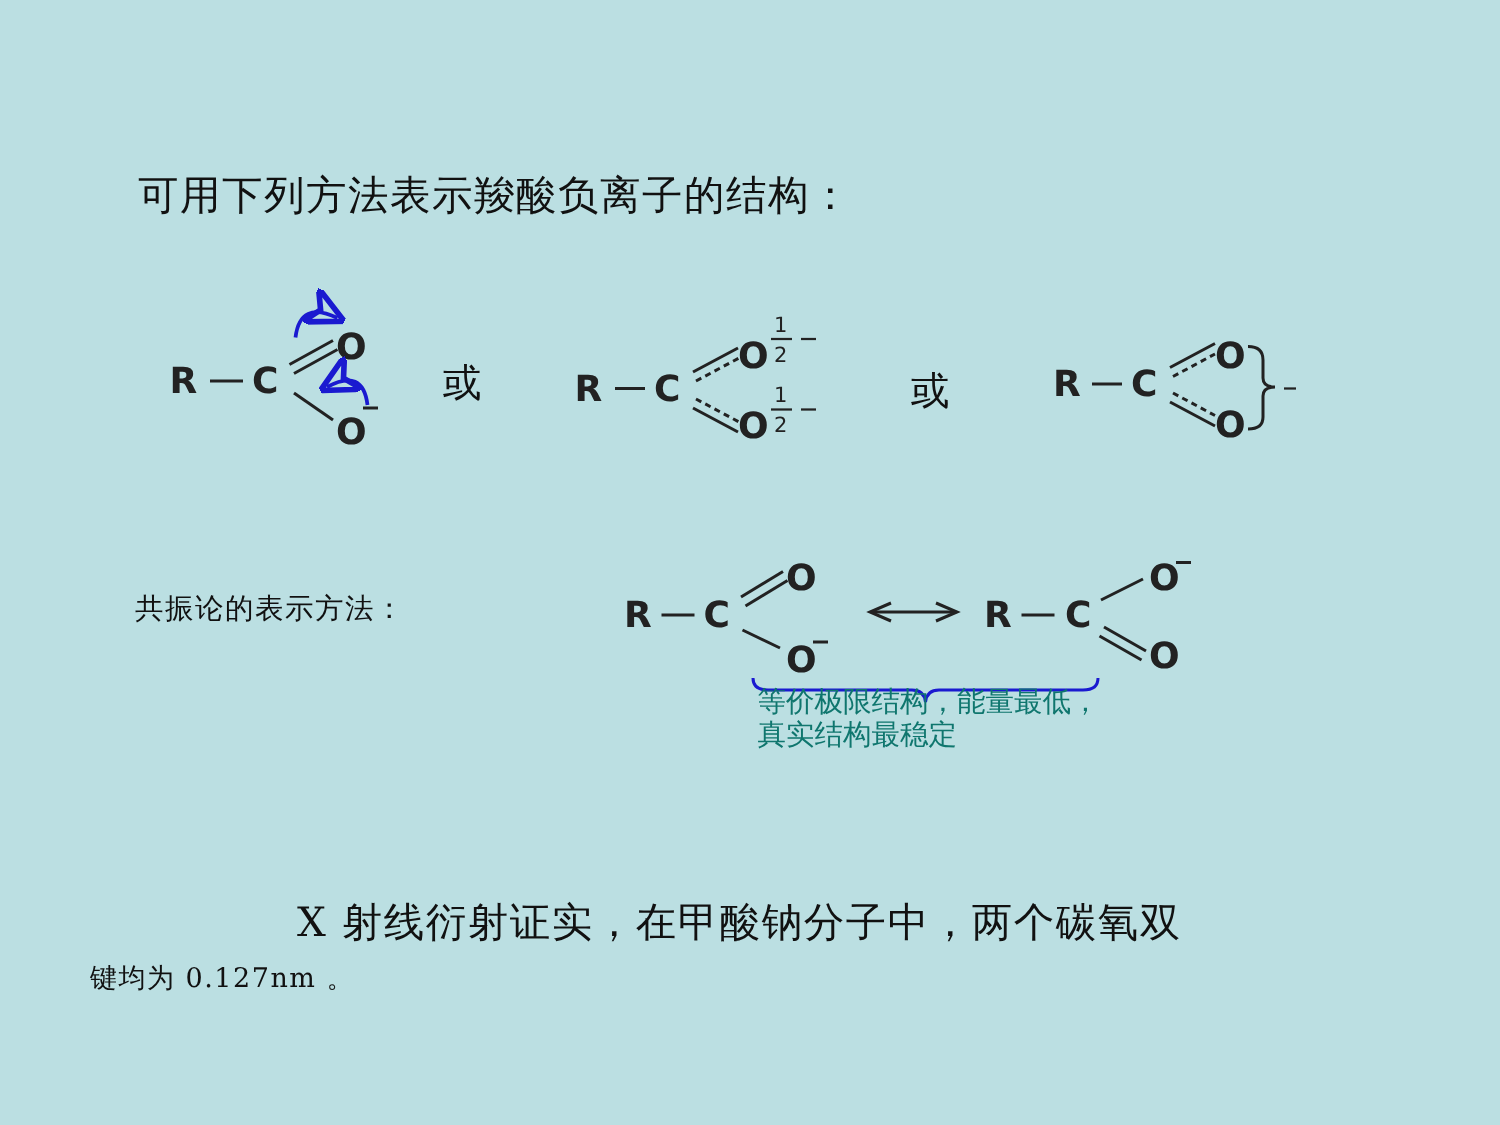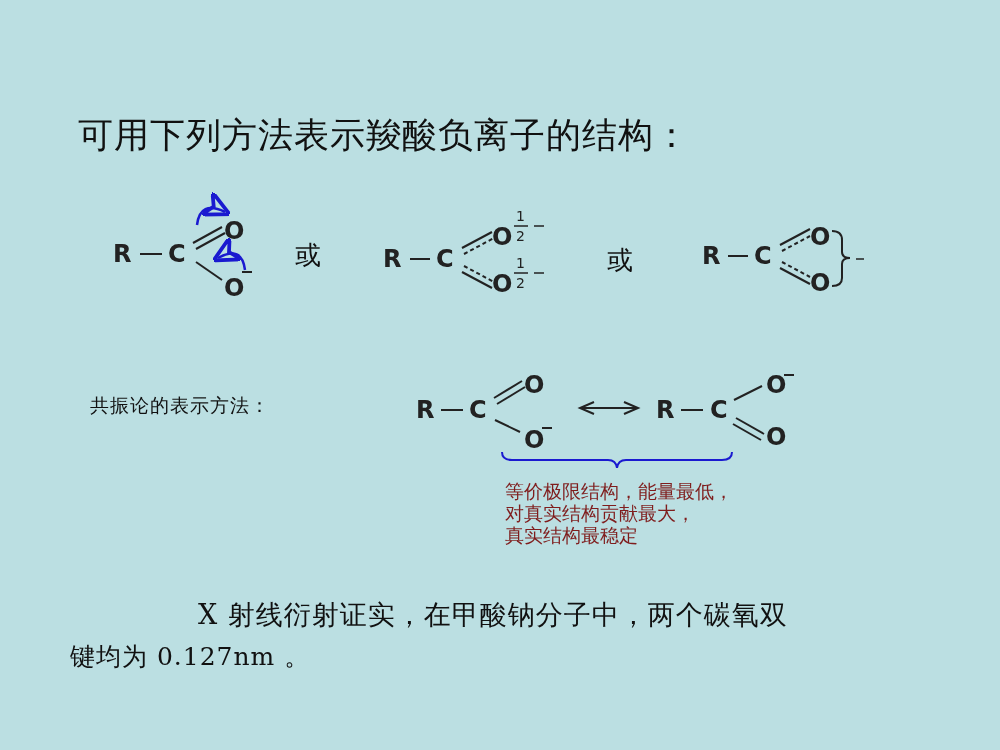--- a/index.html
+++ b/index.html
@@ -1,24 +1,24 @@
 <!DOCTYPE html>
 <html><head>
 <meta charset="utf-8">
 <style>
   html, body { margin:0; padding:0; }
   body { width:1000px; height:750px; background:#BBDFE2; position:relative; overflow:hidden;
          font-family:"DejaVu Serif", serif; color:#111; }
   .abs { position:absolute; }
-  .title { left:78px; top:112px; font-size:35px; letter-spacing:1px; white-space:nowrap; }
+  .title { left:92px; top:112px; font-size:27px; letter-spacing:1px; white-space:nowrap; }
   .res-label { left:90px; top:393px; font-size:19px; letter-spacing:1px; white-space:nowrap; }
-  .note { left:505px; top:480px; font-size:19px; line-height:22px; color:#7f1d1d;
+  .note { left:505px; top:457px; font-size:19px; line-height:22px; color:#0f766e;
           font-family:"DejaVu Sans", sans-serif; white-space:nowrap; }
   .para1 { left:198px; top:597px; font-size:27px; white-space:nowrap; letter-spacing:1px; }
-  .para2 { left:70px; top:640px; font-size:25px; white-space:nowrap; letter-spacing:1px; }
+  .para2 { left:60px; top:640px; font-size:18px; white-space:nowrap; letter-spacing:1px; }
   .or { font-size:26px; font-family:"DejaVu Sans", sans-serif; }
   svg text.atom { font-family:"DejaVu Sans", sans-serif; font-weight:bold; font-size:24px; fill:#222; }
   svg text.small { font-family:"DejaVu Sans", sans-serif; font-size:14px; fill:#222; }
 </style>
 </head>
 <body>
 
 <div class="abs title">可用下列方法表示羧酸负离子的结构：</div>
 
 <svg class="abs" style="left:0;top:180px" width="1000" height="140" viewBox="0 180 1000 140">
@@ -105,18 +105,17 @@
   <line x1="784" y1="375" x2="794" y2="375" stroke="#222" stroke-width="2"></line>
   <line x1="736" y1="418" x2="764" y2="434" stroke="#222" stroke-width="2"></line>
   <line x1="733" y1="424" x2="761" y2="440" stroke="#222" stroke-width="2"></line>
   <text class="atom" x="766" y="445">O</text>
 
   <path d="M502,452 Q502,460 512,460 L608,460 Q616,460 617,468 Q618,460 626,460 L722,460 Q732,460 732,452" fill="none" stroke="#1a1ad0" stroke-width="2"></path>
 </svg>
 
 <div class="abs note">
   <div>等价极限结构，能量最低，</div>
-  <div>对真实结构贡献最大，</div>
   <div>真实结构最稳定</div>
 </div>
 
 <div class="abs para1">X 射线衍射证实，在甲酸钠分子中，两个碳氧双</div>
 <div class="abs para2">键均为 0.127nm 。</div>
 
 </body></html>

